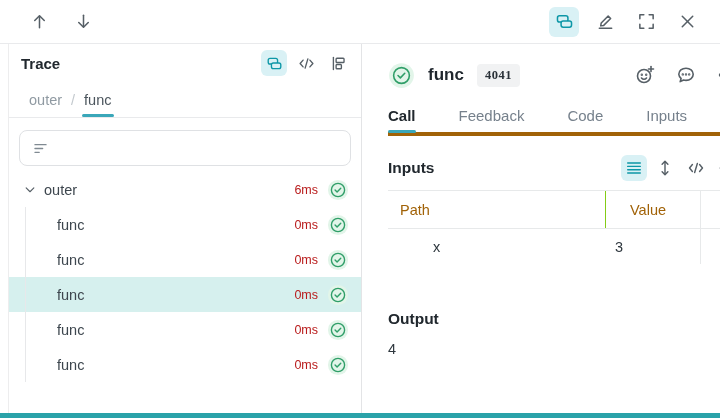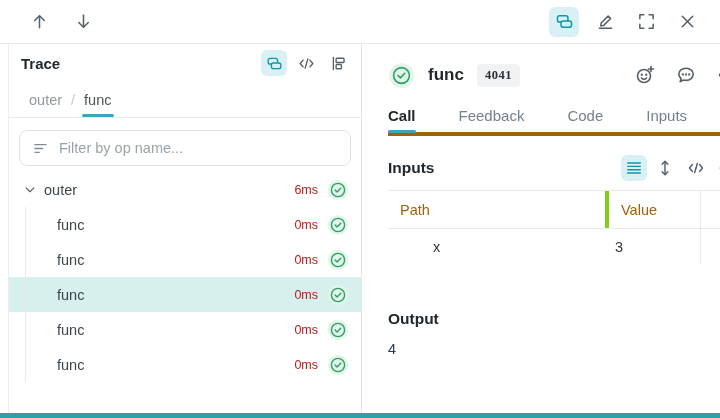--- a/index.html
+++ b/index.html
@@ -94,21 +94,21 @@
 
   .section-head { display:flex; align-items:center; }
   .inputs-head { margin-top:19px; }
   .section-title { font-size:15.5px; font-weight:bold; color:#21282e; }
   .section-head .bar-group { margin-left:auto; gap:5px; }
 
   .kv-table { margin-top:9px; border-top:1px solid #e7e9ea; margin-right:-20px; }
   .kv-hrow { display:flex; height:38px; border-bottom:1px solid #e7e9ea; color:#a16207; font-size:14.5px; }
   .kv-hcell { display:flex; align-items:center; }
   .kv-c1 { width:217px; padding-left:12px; }
-  .kv-c2 { width:95px; padding-left:12px; border-left:4px solid #84cc16; }
+  .kv-c2 { width:95px; padding-left:24px; border-left:1px solid #84cc16; }
   .kv-c3 { flex:1; border-left:1px solid #e7e9ea; }
   .kv-row { display:flex; height:35px; font-size:14.5px; color:#2e373e; }
   .kv-cell { display:flex; align-items:center; }
   .kv-row .kv-c1 { padding-left:45px; border:none; }
   .kv-row .kv-c2 { border:none; padding-left:10px; }
 
   .output-head { margin-top:46px;text-align:center; }
   .output-value { margin-top:13px; font-size:14.5px; color:#2e373e; }
 
   .bottom-bar { position:absolute; left:0; right:0; bottom:0; height:5px; background:#2aa2a9; }
@@ -217,21 +217,20 @@
       </div>
 
       <div class="filter-box">
         <span>
           <svg width="17" height="17" viewBox="0 0 20 20" class="stroke-ic">
               <path d="M3.5 5.5h13"></path>
               <path d="M3.5 10h9"></path>
               <path d="M3.5 14.5h5"></path>
             </svg>
         </span>
-        <input type="text" placeholder="Filter by op name..." style="">
       </div>
 
       <div class="tree">
 
         <div class="tree-row">
           <span class="chev">
             <svg width="14" height="14" viewBox="0 0 20 20" class="stroke-ic" stroke-width="2">
                 <path d="M4.5 7l5.5 5.5L15.5 7"></path>
               </svg>
           </span>

